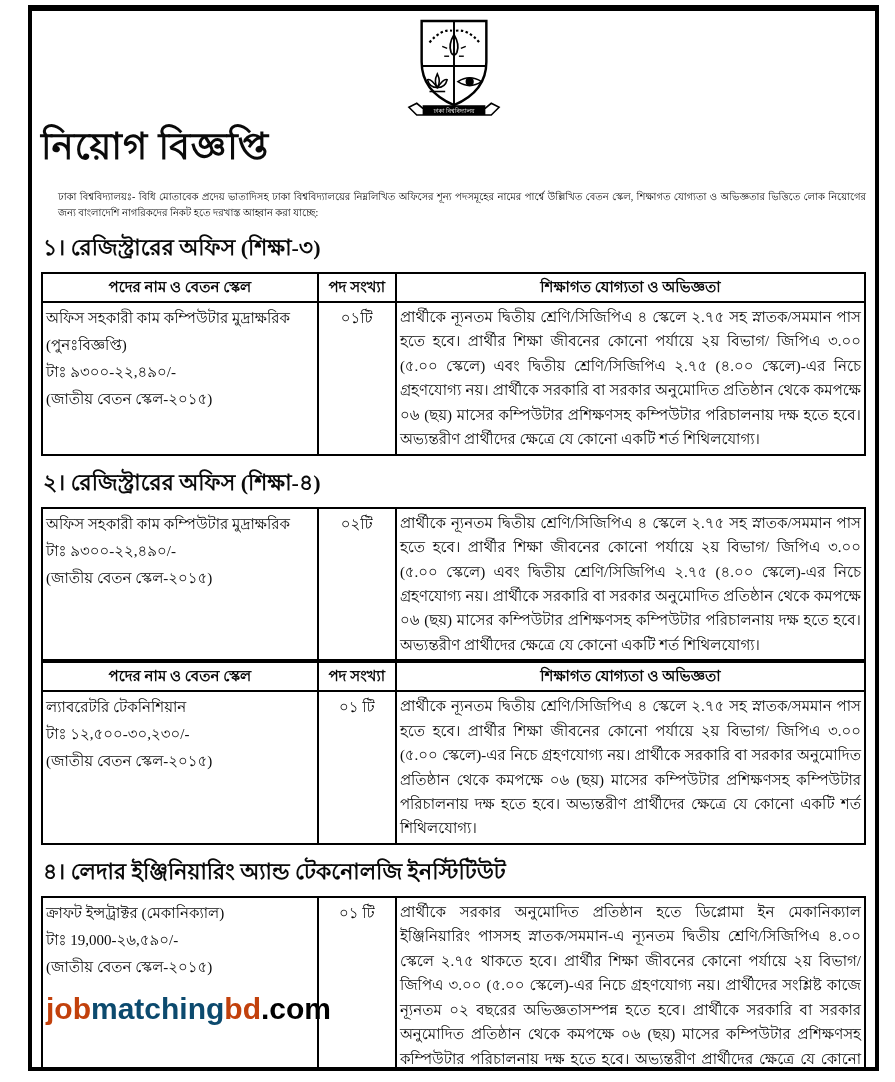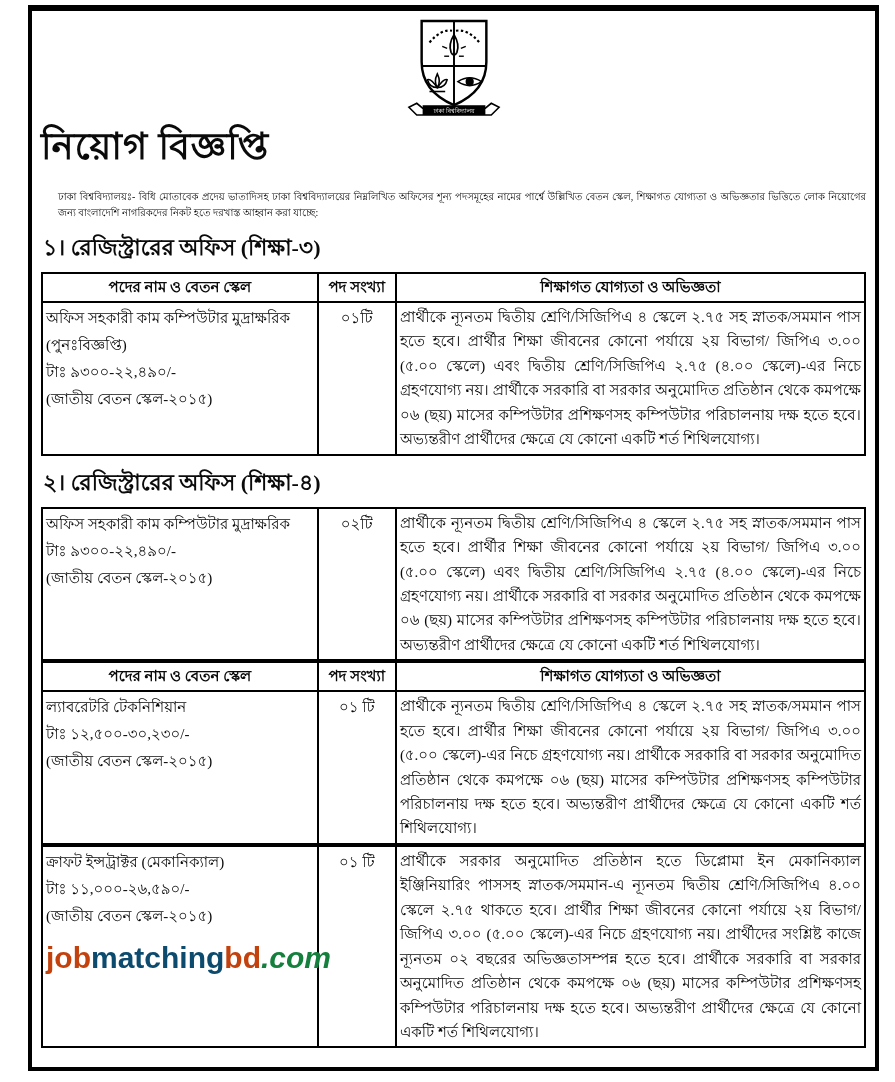--- a/index.html
+++ b/index.html
@@ -25,21 +25,21 @@
   td { font-size:15px; padding:2px 3px; }
   .post-cell  { white-space:pre-line; line-height:1.8; }
   .count-cell { text-align:center; line-height:1.8; }
   .qual-cell  { text-align:justify; line-height:1.63; }
   
   .wm { margin-top:13px; width:275px; }
   .wm-word { font-family:"Liberation Sans","DejaVu Sans",sans-serif; font-weight:bold;
              font-size:30px; line-height:1; white-space:nowrap; }
   .wm-job,.wm-bd { color:#c2410c; }
   .wm-matching   { color:#0c4a6e; }
-  .wm-com        { color:#15803d;font-style:italic; }
+  .wm-com        { color:#000000; }
 </style>
 </head>
 <body>
 
 <div class="frame">
 
   <svg class="seal" width="118" height="100" viewBox="0 0 120 102">
 
     <path d="M27,4 L93,4 L93,46 Q93,76 60,90 Q27,76 27,46 Z" fill="none" stroke="#000" stroke-width="2.5"></path>
     <line x1="60" y1="4" x2="60" y2="90" stroke="#000" stroke-width="2"></line>
@@ -136,31 +136,32 @@
     <tr>
       <td class="post-cell">ল্যাবরেটরি টেকনিশিয়ান
 টাঃ ১২,৫০০-৩০,২৩০/-
 (জাতীয় বেতন স্কেল-২০১৫)</td>
       <td class="count-cell">০১ টি</td>
       <td class="qual-cell">প্রার্থীকে ন্যূনতম দ্বিতীয় শ্রেণি/সিজিপিএ ৪ স্কেলে ২.৭৫ সহ স্নাতক/সমমান পাস হতে হবে। প্রার্থীর শিক্ষা জীবনের কোনো পর্যায়ে ২য় বিভাগ/ জিপিএ ৩.০০ (৫.০০ স্কেলে)-এর নিচে গ্রহণযোগ্য নয়। প্রার্থীকে সরকারি বা সরকার অনুমোদিত প্রতিষ্ঠান থেকে কমপক্ষে ০৬ (ছয়) মাসের কম্পিউটার প্রশিক্ষণসহ কম্পিউটার পরিচালনায় দক্ষ হতে হবে। অভ্যন্তরীণ প্রার্থীদের ক্ষেত্রে যে কোনো একটি শর্ত শিথিলযোগ্য।</td>
     </tr>
   </tbody>
     </table>
 
+  <h2 class="sec-heading">৪। লেদার ইঞ্জিনিয়ারিং অ্যান্ড টেকনোলজি ইনস্টিটিউট</h2>
   <table>
     <colgroup>
         <col class="c1">
         <col class="c2">
         <col class="c3">
       </colgroup>
     <tbody>
         <tr>
       <td>
         <div class="post-cell">ক্রাফট ইন্সট্রাক্টর (মেকানিক্যাল)
-টাঃ ১১,০০০-২৬,৫৯০/-
+টাঃ 19,000-২৬,৫৯০/-
 (জাতীয় বেতন স্কেল-২০১৫)</div>
         <div class="wm">
           <div class="wm-word"><span class="wm-job">job</span><span class="wm-matching">matching</span><span class="wm-bd">bd</span><span class="wm-com">.com</span></div>
 
         </div>
       </td>
       <td class="count-cell">০১ টি</td>
       <td class="qual-cell">প্রার্থীকে সরকার অনুমোদিত প্রতিষ্ঠান হতে ডিপ্লোমা ইন মেকানিক্যাল ইঞ্জিনিয়ারিং পাসসহ স্নাতক/সমমান-এ ন্যূনতম দ্বিতীয় শ্রেণি/সিজিপিএ ৪.০০ স্কেলে ২.৭৫ থাকতে হবে। প্রার্থীর শিক্ষা জীবনের কোনো পর্যায়ে ২য় বিভাগ/জিপিএ ৩.০০ (৫.০০ স্কেলে)-এর নিচে গ্রহণযোগ্য নয়। প্রার্থীদের সংশ্লিষ্ট কাজে ন্যূনতম ০২ বছরের অভিজ্ঞতাসম্পন্ন হতে হবে। প্রার্থীকে সরকারি বা সরকার অনুমোদিত প্রতিষ্ঠান থেকে কমপক্ষে ০৬ (ছয়) মাসের কম্পিউটার প্রশিক্ষণসহ কম্পিউটার পরিচালনায় দক্ষ হতে হবে। অভ্যন্তরীণ প্রার্থীদের ক্ষেত্রে যে কোনো একটি শর্ত শিথিলযোগ্য।</td>
     </tr>
   </tbody>

